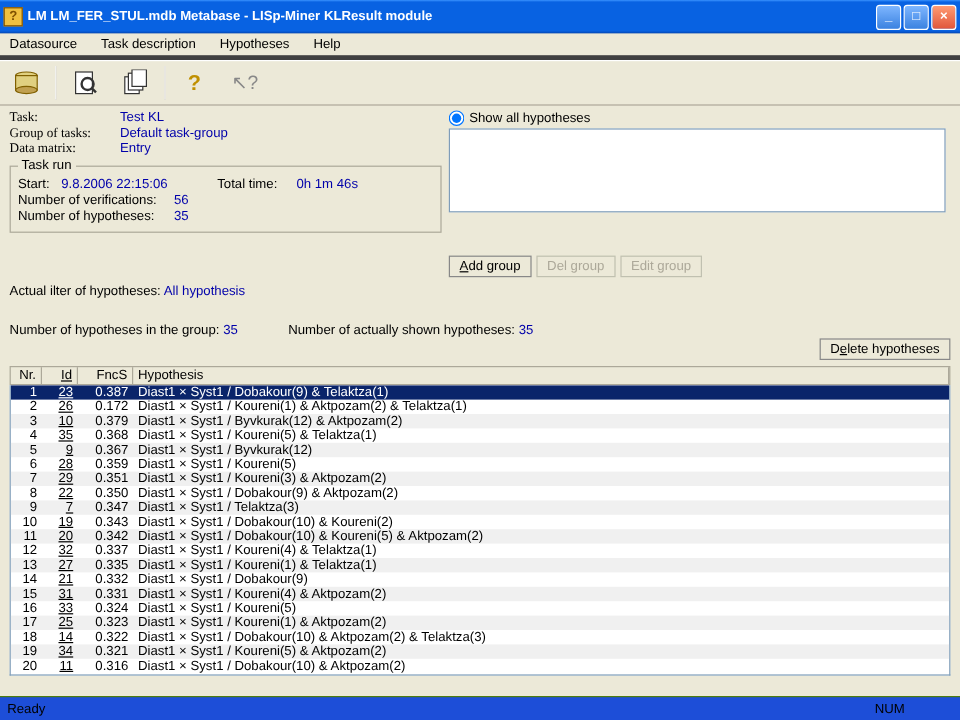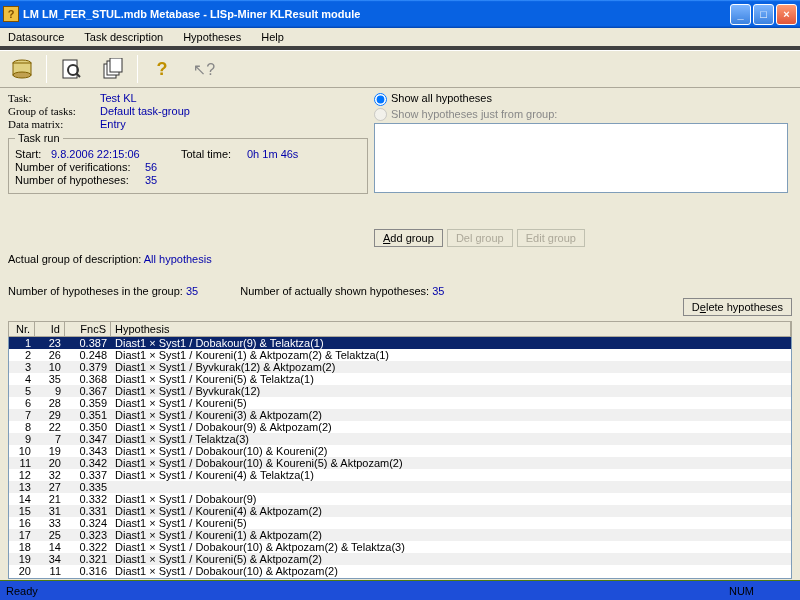--- a/index.html
+++ b/index.html
@@ -35,21 +35,21 @@
 .row { display: flex; gap: 18px; align-items: center; margin-bottom: 1px; }
 .listwrap { margin: 2px 8px 4px 8px; position: relative; }
 .listhdr { display: flex; background: #ece9d8; border: 1px solid #aca899; }
 .listhdr div { border-right: 1px solid #aca899; padding: 1px 4px; }
 .listbody { height: 242px; overflow-y: scroll; background: #fff; border: 1px solid #7f9db9; border-top: none; }
 .listrow { display: flex; padding: 0 0; white-space: nowrap; }
 .listrow:nth-child(odd) { background: #f0f0f0; }
 .listrow div { padding: 0 4px; overflow: hidden; }
 .listrow.selected { background: #0a246a; color: #fff; }
 .c-nr { width: 26px; text-align: right; }
-.c-id { width: 30px; text-align: right; }
+.c-id { width: 30px; text-align: right; text-decoration: underline; }
 .c-fn { width: 46px; text-align: right; }
 .c-hy { flex: 1; }
 .botbtns { display: flex; gap: 10px; padding: 4px 8px; }
 .statusbar { position: absolute; bottom: 0; left: 0; right: 0; height: 20px; background: #1d4ed8; border-top: 1px solid #4d7c0f; display: flex; align-items: center; padding: 0 6px; justify-content: space-between; }
 svg{display:block}
 </style>
 </head>
 <body>
 
 <div class="titlebar">
@@ -129,34 +129,33 @@
         </div>
       <div class="meta-row">
           <span style="width:130px">Number of hypotheses:</span>
           <span class="meta-value">35</span>
         </div>
     </fieldset>
   </div>
   <div class="rightcol">
     <div class="radios">
       <label><input type="radio" checked="" style=""><span>Show all hypotheses</span></label>
-      <label class="disabled"><input type="radio" disabled="" style=""><span>Show hypotheses just from group:</span></label>
     </div>
     <div class="groupbox"></div>
     <div class="grpbtns">
       <button class="btn"><u>A</u><span>dd group</span></button>
       <button class="btn disabled"><span>Del group</span></button>
       <button class="btn disabled"><span>Edit group</span></button>
     </div>
   </div>
 </div>
 
 <div class="section2">
   <div class="row">
-    <div><span>Actual group of description:</span> <span class="meta-value">All hypothesis</span></div>
+    <div><span>Actual ilter of hypotheses:</span> <span class="meta-value">All hypothesis</span></div>
   </div>
   <div class="row" style="justify-content:space-between">
     <div style="display:flex;gap:42px">
       <div><span>Number of hypotheses in the group:</span> <span class="meta-value">35</span></div>
       <div><span>Number of actually shown hypotheses:</span> <span class="meta-value">35</span></div>
     </div>
     <button class="btn"><span>D</span><u>e</u><span>lete hypotheses</span></button>
   </div>
 </div>
 
@@ -170,21 +169,21 @@
   <div class="listbody" id="listbody">
       <div class="listrow selected">
         <div class="c-nr">1</div>
         <div class="c-id">23</div>
         <div class="c-fn">0.387</div>
         <div class="c-hy">Diast1 × Syst1 / Dobakour(9) &amp; Telaktza(1)</div>
       </div>
       <div class="listrow">
         <div class="c-nr">2</div>
         <div class="c-id">26</div>
-        <div class="c-fn">0.248</div>
+        <div class="c-fn">0.172</div>
         <div class="c-hy">Diast1 × Syst1 / Koureni(1) &amp; Aktpozam(2) &amp; Telaktza(1)</div>
       </div>
       <div class="listrow">
         <div class="c-nr">3</div>
         <div class="c-id">10</div>
         <div class="c-fn">0.379</div>
         <div class="c-hy">Diast1 × Syst1 / Byvkurak(12) &amp; Aktpozam(2)</div>
       </div>
       <div class="listrow">
         <div class="c-nr">4</div>
@@ -237,20 +236,21 @@
       <div class="listrow">
         <div class="c-nr">12</div>
         <div class="c-id">32</div>
         <div class="c-fn">0.337</div>
         <div class="c-hy">Diast1 × Syst1 / Koureni(4) &amp; Telaktza(1)</div>
       </div>
       <div class="listrow">
         <div class="c-nr">13</div>
         <div class="c-id">27</div>
         <div class="c-fn">0.335</div>
+        <div class="c-hy">Diast1 × Syst1 / Koureni(1) &amp; Telaktza(1)</div>
       </div>
       <div class="listrow">
         <div class="c-nr">14</div>
         <div class="c-id">21</div>
         <div class="c-fn">0.332</div>
         <div class="c-hy">Diast1 × Syst1 / Dobakour(9)</div>
       </div>
       <div class="listrow">
         <div class="c-nr">15</div>
         <div class="c-id">31</div>

